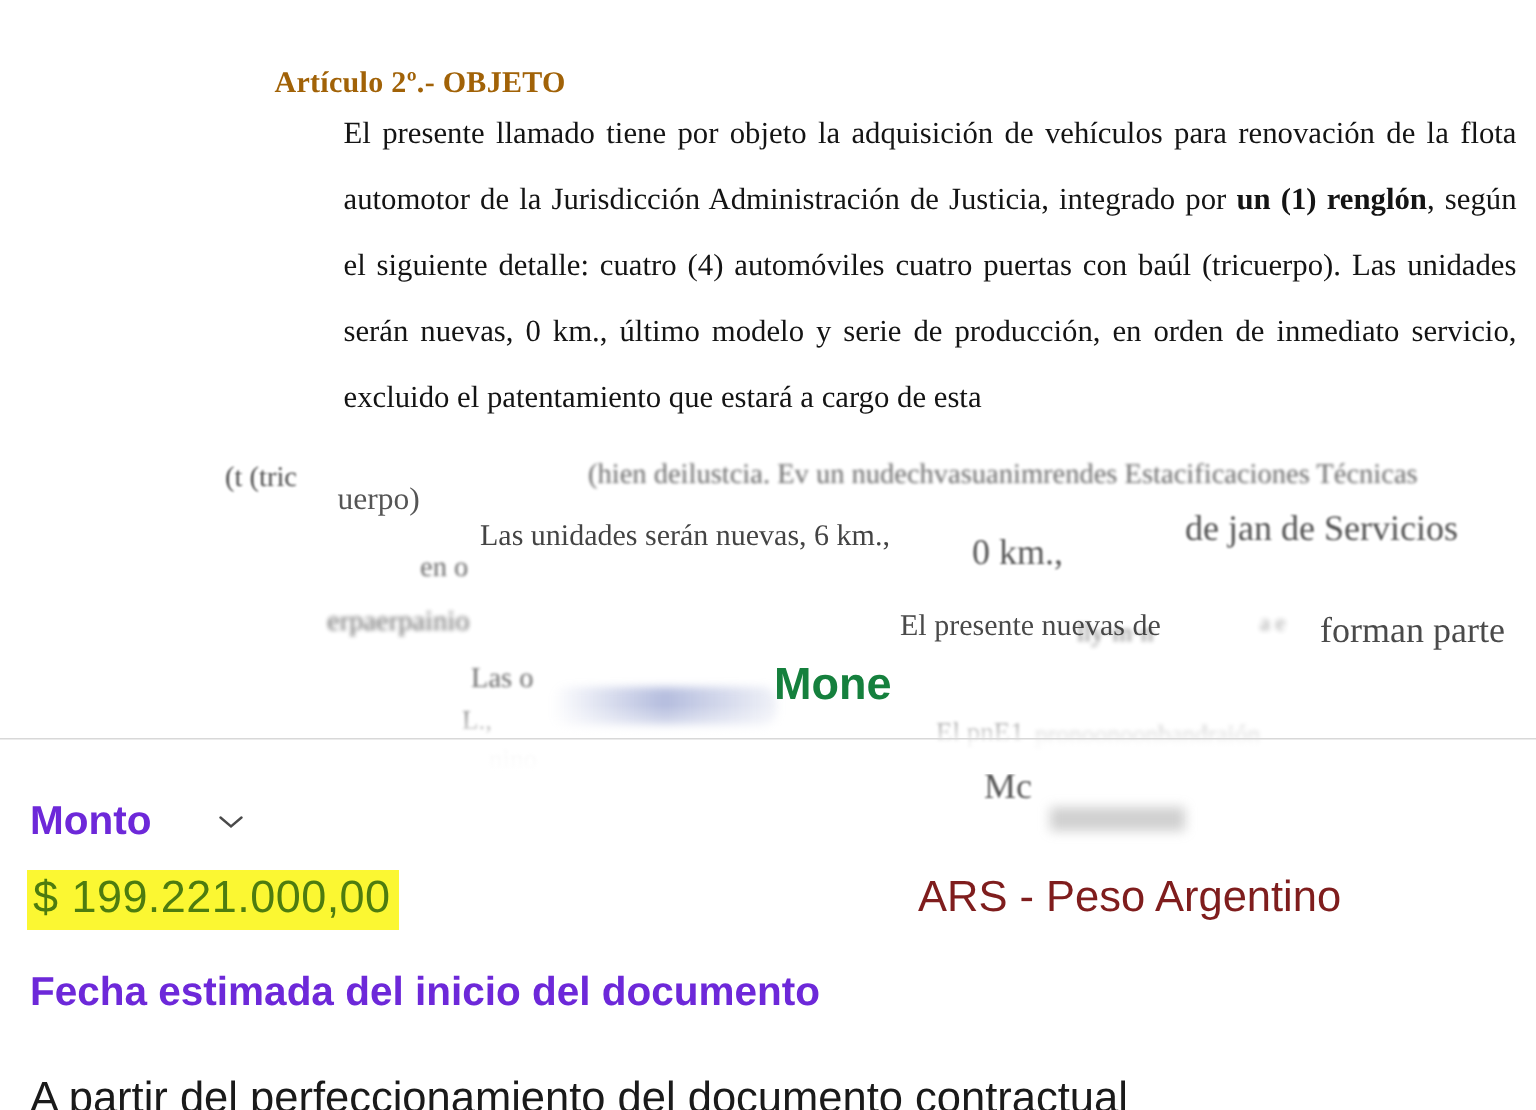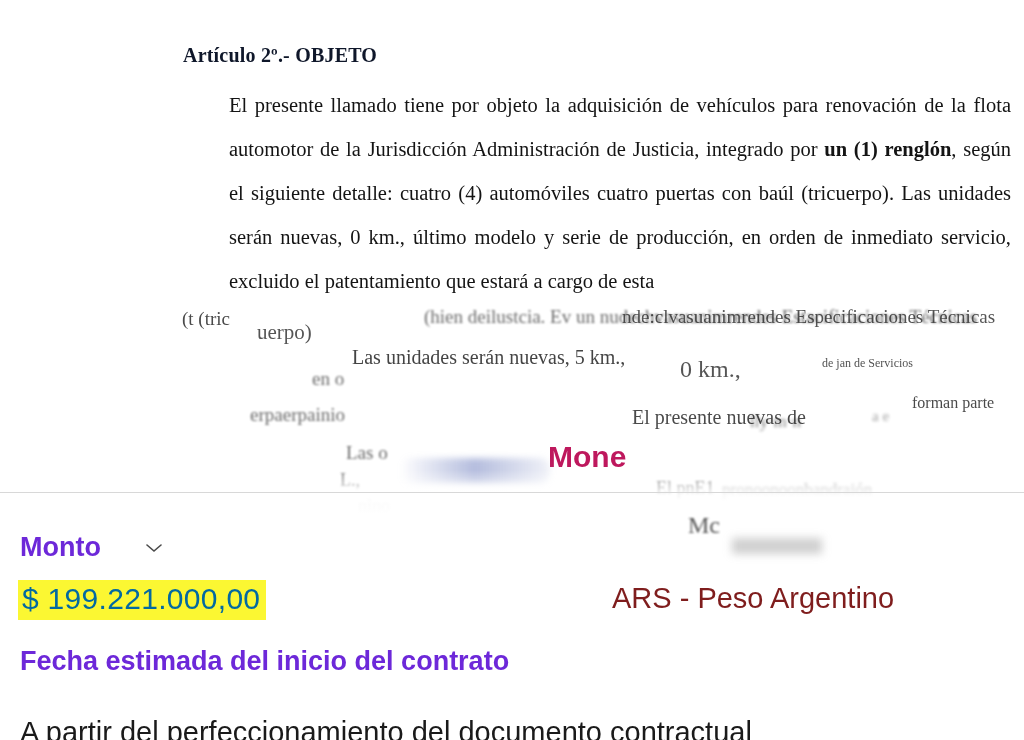--- a/index.html
+++ b/index.html
@@ -20,79 +20,77 @@
   .doc-block {
     position: absolute;
     left: 183px;
     top: 44px;
     width: 828px;
   }
   .doc-heading {
     font-family: "Liberation Serif", serif;
     font-weight: bold;
     font-size: 20px;
-    color: #0f172a;
+    color: #a16207;
     letter-spacing: .2px;
-    margin-bottom: 16px;
   }
   .doc-par {
     font-family: "Liberation Serif", serif;
     font-size: 20.5px;
     line-height: 44px;
     color: #141414;
     text-align: justify;
     text-justify: inter-word;
     margin-left: 46px;
   }
   .doc-par b { font-weight: bold; }
 
   
   .ghost-layer {
     position: absolute;
     left: 0;
     top: 300px;
     width: 824px;
     height: 230px;
     pointer-events: none;
-    margin-left: 32px;
   }
   .ghost {
     position: absolute;
     font-family: "Liberation Serif", serif;
     color: #2b2b2b;
     white-space: nowrap;
   }
   .g1 { left: 150px;  top: 8px;   font-size: 19px;  opacity: .85; filter: blur(.6px); }
   .g2 { left: 392px;  top: 6px;   font-size: 19px;  opacity: .7;  filter: blur(1.1px); }
   .g3 { left: 590px;  top: 6px;   font-size: 19px;  opacity: .8;  filter: blur(.7px); }
   .g4 { left: 225px;  top: 20px;  font-size: 21px;  opacity: .8;  filter: blur(.5px); }
   .g5 { left: 320px;  top: 46px;  font-size: 20px;  opacity: .88; filter: blur(.4px); }
   .g6 { left: 648px;  top: 56px;  font-size: 24px;  opacity: .8;  filter: blur(.7px); }
-  .g7 { left: 790px;  top: 56px;  font-size: 12px;  opacity: .82; filter: blur(.6px); }
+  .g7 { left: 790px;  top: 40px;  font-size: 24px;  opacity: .82; filter: blur(.6px); }
   .g8 { left: 280px;  top: 68px;  font-size: 19px;  opacity: .7;  filter: blur(1px); }
   .g9 { left: 218px;  top: 104px; font-size: 19px;  opacity: .7;  filter: blur(1.3px); }
   .g10{ left: 600px;  top: 106px; font-size: 20px;  opacity: .85; filter: blur(.5px); }
   .g11{ left: 718px;  top: 112px; font-size: 17px;  opacity: .6;  filter: blur(1.4px); }
-  .g12{ left: 880px;  top: 94px;  font-size: 16px;  opacity: .85; filter: blur(.5px); }
+  .g12{ left: 880px;  top: 108px;  font-size: 24px;  opacity: .85; filter: blur(.5px); }
   .g13{ left: 840px;  top: 108px; font-size: 15px;  opacity: .45; filter: blur(1.6px); }
   .g14{ left: 314px;  top: 142px; font-size: 19px;  opacity: .7;  filter: blur(1px); }
   .g15{ left: 308px;  top: 170px; font-size: 18px;  opacity: .65; filter: blur(1.2px); }
   .g16{ left: 326px;  top: 196px; font-size: 18px;  opacity: .6;  filter: blur(1.2px); }
   .g17{ left: 624px;  top: 178px; font-size: 18px;  opacity: .7;  filter: blur(1.1px); }
   .g18{ left: 690px;  top: 180px; font-size: 17px;  opacity: .55; filter: blur(1.5px); }
   .g19{ left: 610px;  top: 222px; font-size: 22px;  opacity: .85; filter: blur(.6px); }
   .g20{ left: 656px;  top: 212px; font-size: 24px;  opacity: .8;  filter: blur(.8px); }
   .ghost-mone {
     position: absolute;
     left: 516px;
     top: 140px;
     font-family: "Liberation Sans", sans-serif;
     font-weight: bold;
     font-size: 30px;
-    color: #be185d;
+    color: #15803d;
     filter: blur(.3px);
   }
   .smudge {
     position: absolute;
     left: 368px;
     top: 158px;
     width: 150px;
     height: 26px;
     background: linear-gradient(90deg, rgba(150,160,205,.0), rgba(120,135,195,.55), rgba(160,170,210,.15));
     filter: blur(3px);
@@ -150,21 +148,21 @@
     color: #4a4a4a;
     font-size: 15px;
     line-height: 10px;
   }
   .chevron svg { display: block; }
   .amount {
     position: absolute;
     left: 18px;
     top: 64px;
     font-size: 30px;
-    color: #0369a1;
+    color: #4d7c0f;
     background: #fbf732;
     padding: 2px 6px 4px 4px;
     letter-spacing: .3px;
   }
   .currency {
     position: absolute;
     left: 612px;
     top: 66px;
     font-size: 29px;
     color: #7f1d1d;
@@ -185,23 +183,22 @@
 <div id="page">
 
   <div class="doc-block">
     <div class="doc-heading">Artículo 2º.- OBJETO</div>
     <div class="doc-par">El presente llamado tiene por objeto la adquisición de vehículos para renovación de la flota automotor de la Jurisdicción Administración de Justicia, integrado por <b>un (1) renglón</b>, según el siguiente detalle: cuatro (4) automóviles cuatro puertas con baúl (tricuerpo). Las unidades serán nuevas, 0 km., último modelo y serie de producción, en orden de inmediato servicio, excluido el patentamiento que estará a cargo de esta</div>
   </div>
 
   <div class="ghost-layer">
     <span class="ghost g1">(t (tric</span>
     <span class="ghost g2">(hien deilustcia. Ev un nudechvasuanimrendes Estacificaciones Técnicas</span>
-    <span class="ghost g3">nde:clvasuanimrendes Especificaciones Técnicas</span>
     <span class="ghost g4">uerpo)</span>
-    <span class="ghost g5">Las unidades serán nuevas, 5 km.,</span>
+    <span class="ghost g5">Las unidades serán nuevas, 6 km.,</span>
     <span class="ghost g6">0 km.,</span>
     <span class="ghost g7">de  jan  de  Servicios</span>
     <span class="ghost g8">en o</span>
     <span class="ghost g9">erpaerpainio</span>
     <span class="ghost g10">El presente nuevas de</span>
     <span class="ghost g11">lly·m·n</span>
     <span class="ghost g12">forman parte</span>
     <span class="ghost g13">a  e</span>
     <span class="ghost g14">Las o</span>
     <span class="ghost g15">L.,</span>
@@ -224,18 +221,18 @@
     <span class="chevron">
       <svg width="16" height="10" viewBox="0 0 16 10" aria-hidden="true">
         <path d="M1 2 L8 8 L15 2" fill="none" stroke="#4a4a4a" stroke-width="1.6" stroke-linecap="round"></path>
       </svg>
     </span>
 
     <div class="amount">$ 199.221.000,00</div>
 
     <div class="currency">ARS - Peso Argentino</div>
 
-    <div class="field-label" id="fecha-label">Fecha estimada del inicio del contrato</div>
+    <div class="field-label" id="fecha-label">Fecha estimada del inicio del documento</div>
 
     <div class="fecha-value">A partir del perfeccionamiento del documento contractual</div>
   </div>
 
 </div>
 
 </body></html>

